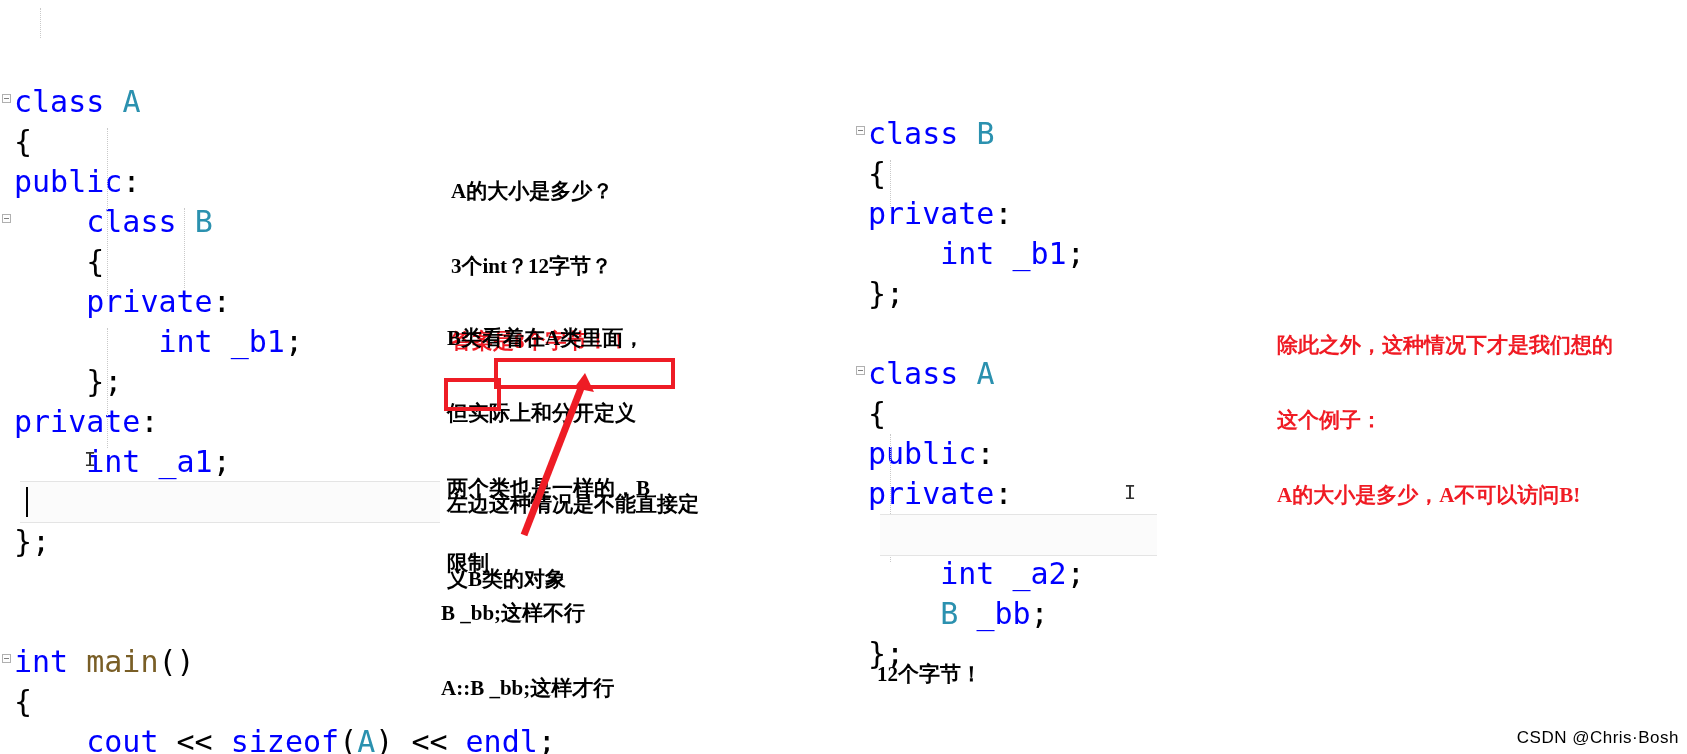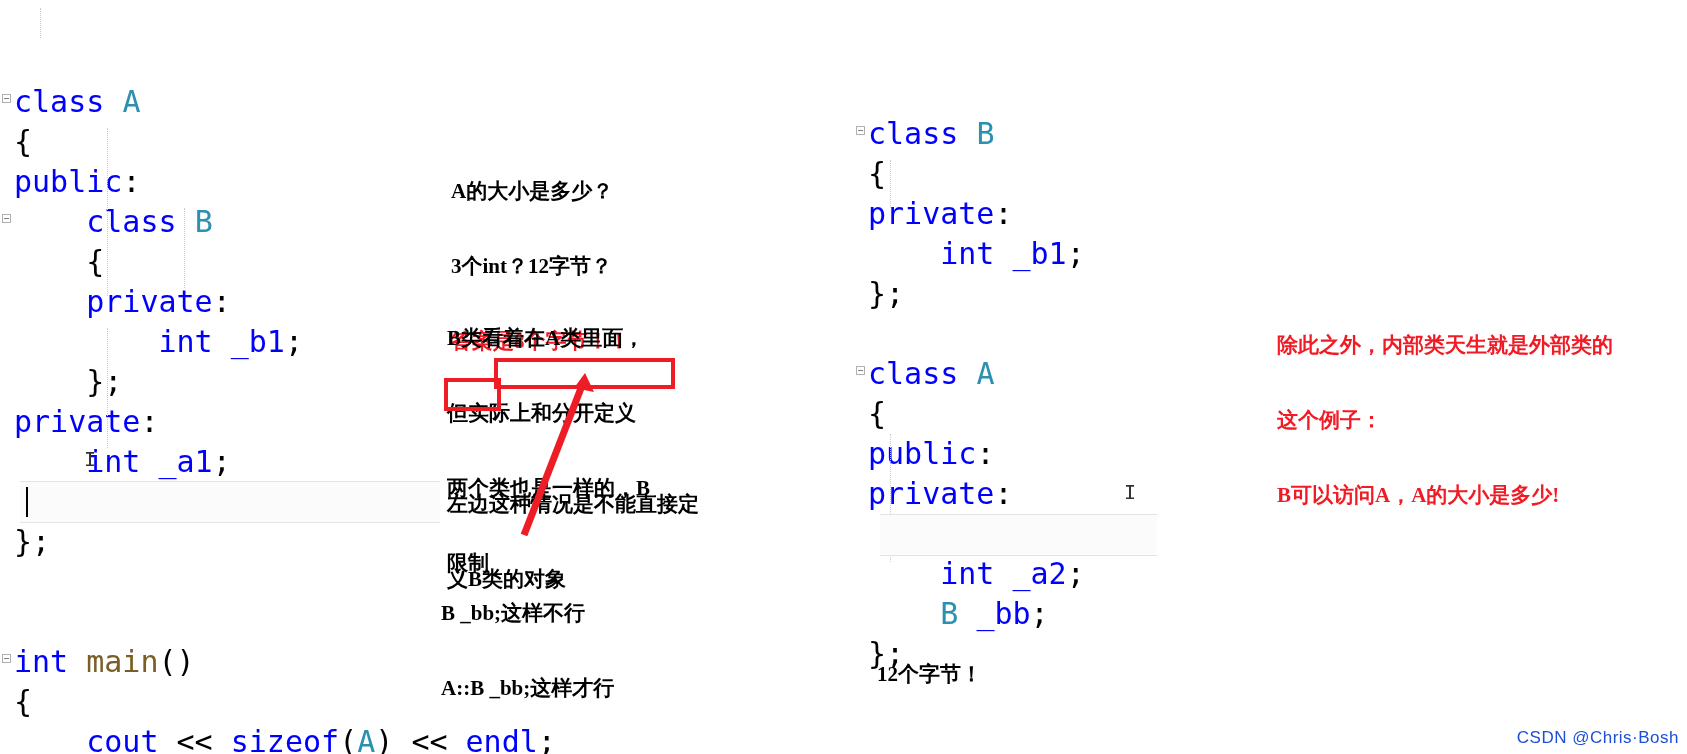--- a/index.html
+++ b/index.html
@@ -74,21 +74,21 @@
   .red-text{color:#f01b24;}
   
   .redbox{
     position:absolute;
     border:4px solid #ee1c25;
     box-sizing:border-box;
   }
   .watermark{
     position:absolute;
     right:8px;bottom:6px;
-    color:#1d4ed8;
+    color:#000000;
     font-family:"Liberation Sans","DejaVu Sans",sans-serif;
     font-size:17px;
     letter-spacing:.5px;
   }
   svg.arrow-layer{position:absolute;left:0;top:0;width:1687px;height:754px;pointer-events:none;}
 </style>
 </head>
 <body>
 
 <div class="code-pane" id="code-left">
@@ -138,22 +138,22 @@
 </div>
 
 <svg class="arrow-layer" viewBox="0 0 1687 754">
   <g>
     <line x1="583" y1="383" x2="524" y2="535" stroke="#ee1c25" stroke-width="7" stroke-linecap="butt"></line>
     <polygon points="585,373 594,392 574,388" fill="#ee1c25"></polygon>
   </g>
 </svg>
 
 <div class="anno red" style="left:1277px;top:283px;">
-  <div class="anno-line">除此之外，内部类天生就是外部类的</div>
+  <div class="anno-line">除此之外，这种情况下才是我们想的</div>
   <div class="anno-line">这个例子：</div>
-  <div class="anno-line">B可以访问A，A的大小是多少!</div>
+  <div class="anno-line">A的大小是多少，A不可以访问B!</div>
 </div>
 
 <div class="anno" style="left:877px;top:612px;">
   <div class="anno-line">12个字节！</div>
 </div>
 
 <div class="watermark">CSDN @Chris·Bosh</div>
 
 </body></html>

